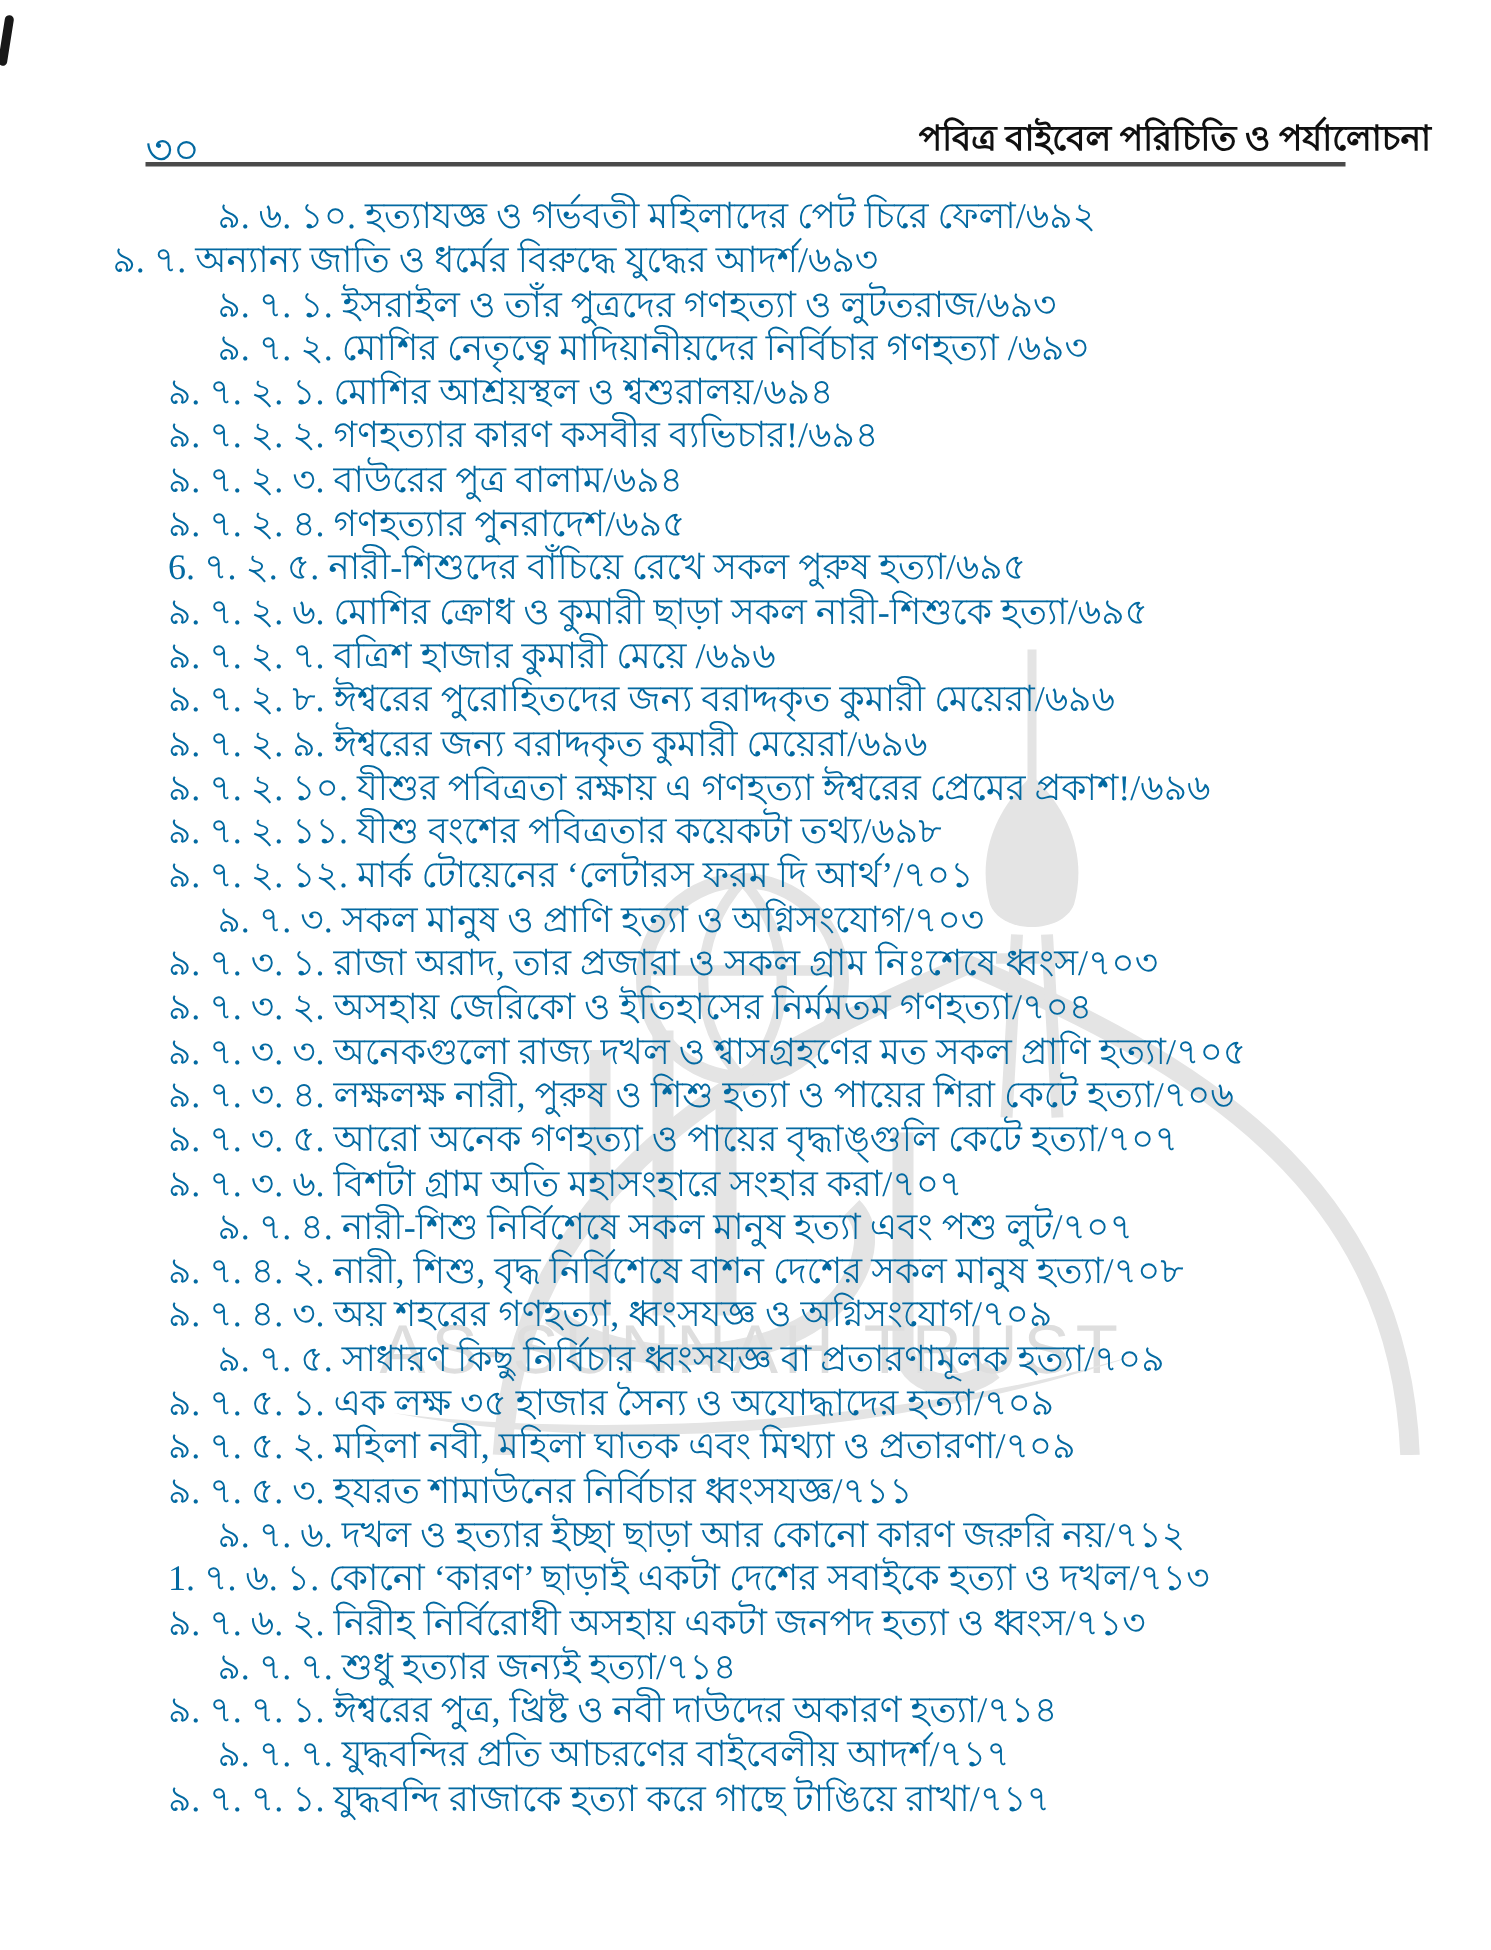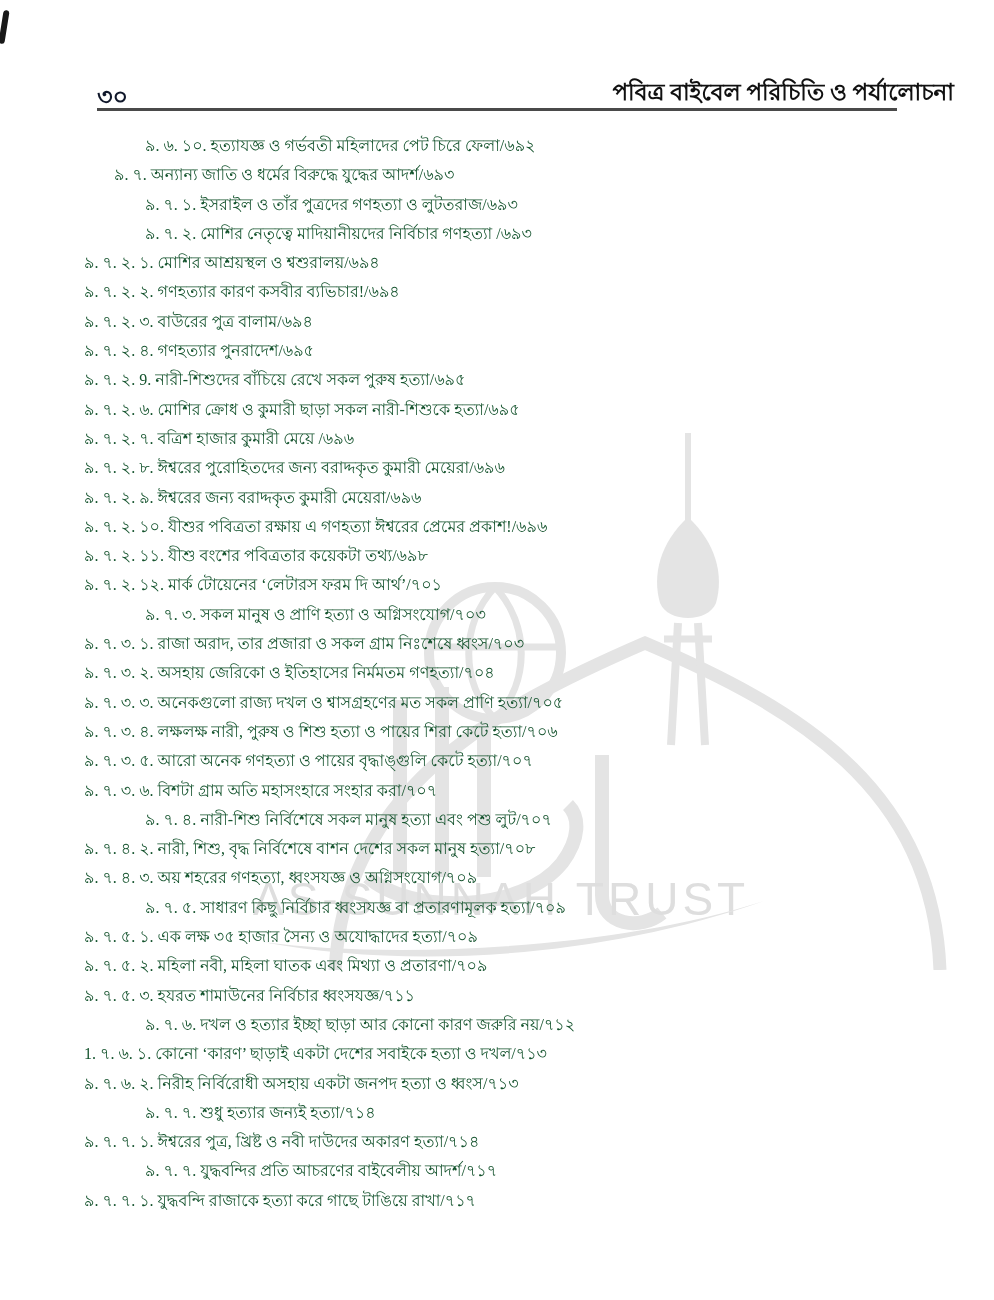--- a/index.html
+++ b/index.html
@@ -2,29 +2,29 @@
 <html><head>
 <meta charset="utf-8">
 <style>
   html,body{margin:0;padding:0;}
   body{
     width:994px;height:1300px;background:#ffffff;position:relative;overflow:hidden;
     font-family:"Liberation Serif","DejaVu Serif",serif;
   }
   .content{position:relative;z-index:2;}
   
-  .page-number{position:absolute;left:97px;top:78px;font-size:24px;color:#0f172a;font-weight:bold;}
+  .page-number{position:absolute;left:97px;top:78px;font-size:28px;color:#0369a1;}
   .header-title{position:absolute;left:0;right:40px;top:74px;text-align:right;font-size:23px;font-weight:bold;color:#101010;}
   .header-rule{position:absolute;left:97px;top:108px;width:800px;height:3px;background:#4a4a4a;}
   
   .toc{position:absolute;left:0;top:131px;width:994px;}
-  .toc-row{height:29.3px;line-height:29.3px;font-size:16px;color:#14532d;white-space:nowrap;}
-  .lvl-2{padding-left:114px;}
+  .toc-row{height:29.3px;line-height:29.3px;font-size:24px;color:#0369a1;white-space:nowrap;}
+  .lvl-2{padding-left:75px;}
   .lvl-3{padding-left:145px;}
-  .lvl-4{padding-left:84px;}
+  .lvl-4{padding-left:112px;}
   
   .watermark{position:absolute;z-index:0;}
   .wm-logo{left:250px;top:425px;width:720px;height:545px;}
   .wm-text{
     left:253px;top:872px;width:520px;font-family:"Liberation Sans","DejaVu Sans",sans-serif;
     font-size:46px;font-weight:400;letter-spacing:4px;color:#dedede;white-space:nowrap;
   }
   .wm-swoosh{left:262px;top:898px;width:510px;height:70px;}
   
   .scan-mark{position:absolute;left:1px;top:10px;width:6px;height:34px;background:#181818;border-radius:3px;transform:rotate(9deg);z-index:3;}
@@ -61,21 +61,21 @@
   <div class="header-rule"></div>
   <div class="toc">
       <div class="toc-row lvl-3"><span>৯. ৬. ১০. হত্যাযজ্ঞ ও গর্ভবতী মহিলাদের পেট চিরে ফেলা/৬৯২</span></div>
       <div class="toc-row lvl-2"><span>৯. ৭. অন্যান্য জাতি ও ধর্মের বিরুদ্ধে যুদ্ধের আদর্শ/৬৯৩</span></div>
       <div class="toc-row lvl-3"><span>৯. ৭. ১. ইসরাইল ও তাঁর পুত্রদের গণহত্যা ও লুটতরাজ/৬৯৩</span></div>
       <div class="toc-row lvl-3"><span>৯. ৭. ২. মোশির নেতৃত্বে মাদিয়ানীয়দের নির্বিচার গণহত্যা /৬৯৩</span></div>
       <div class="toc-row lvl-4"><span>৯. ৭. ২. ১. মোশির আশ্রয়স্থল ও শ্বশুরালয়/৬৯৪</span></div>
       <div class="toc-row lvl-4"><span>৯. ৭. ২. ২. গণহত্যার কারণ কসবীর ব্যভিচার!/৬৯৪</span></div>
       <div class="toc-row lvl-4"><span>৯. ৭. ২. ৩. বাউরের পুত্র বালাম/৬৯৪</span></div>
       <div class="toc-row lvl-4"><span>৯. ৭. ২. ৪. গণহত্যার পুনরাদেশ/৬৯৫</span></div>
-      <div class="toc-row lvl-4"><span>৯. ৭. ২. 9. নারী-শিশুদের বাঁচিয়ে রেখে সকল পুরুষ হত্যা/৬৯৫</span></div>
+      <div class="toc-row lvl-4"><span>6. ৭. ২. ৫. নারী-শিশুদের বাঁচিয়ে রেখে সকল পুরুষ হত্যা/৬৯৫</span></div>
       <div class="toc-row lvl-4"><span>৯. ৭. ২. ৬. মোশির ক্রোধ ও কুমারী ছাড়া সকল নারী-শিশুকে হত্যা/৬৯৫</span></div>
       <div class="toc-row lvl-4"><span>৯. ৭. ২. ৭. বত্রিশ হাজার কুমারী মেয়ে /৬৯৬</span></div>
       <div class="toc-row lvl-4"><span>৯. ৭. ২. ৮. ঈশ্বরের পুরোহিতদের জন্য বরাদ্দকৃত কুমারী মেয়েরা/৬৯৬</span></div>
       <div class="toc-row lvl-4"><span>৯. ৭. ২. ৯. ঈশ্বরের জন্য বরাদ্দকৃত কুমারী মেয়েরা/৬৯৬</span></div>
       <div class="toc-row lvl-4"><span>৯. ৭. ২. ১০. যীশুর পবিত্রতা রক্ষায় এ গণহত্যা ঈশ্বরের প্রেমের প্রকাশ!/৬৯৬</span></div>
       <div class="toc-row lvl-4"><span>৯. ৭. ২. ১১. যীশু বংশের পবিত্রতার কয়েকটা তথ্য/৬৯৮</span></div>
       <div class="toc-row lvl-4"><span>৯. ৭. ২. ১২. মার্ক টোয়েনের ‘লেটারস ফরম দি আর্থ’/৭০১</span></div>
       <div class="toc-row lvl-3"><span>৯. ৭. ৩. সকল মানুষ ও প্রাণি হত্যা ও অগ্নিসংযোগ/৭০৩</span></div>
       <div class="toc-row lvl-4"><span>৯. ৭. ৩. ১. রাজা অরাদ, তার প্রজারা ও সকল গ্রাম নিঃশেষে ধ্বংস/৭০৩</span></div>
       <div class="toc-row lvl-4"><span>৯. ৭. ৩. ২. অসহায় জেরিকো ও ইতিহাসের নির্মমতম গণহত্যা/৭০৪</span></div>

